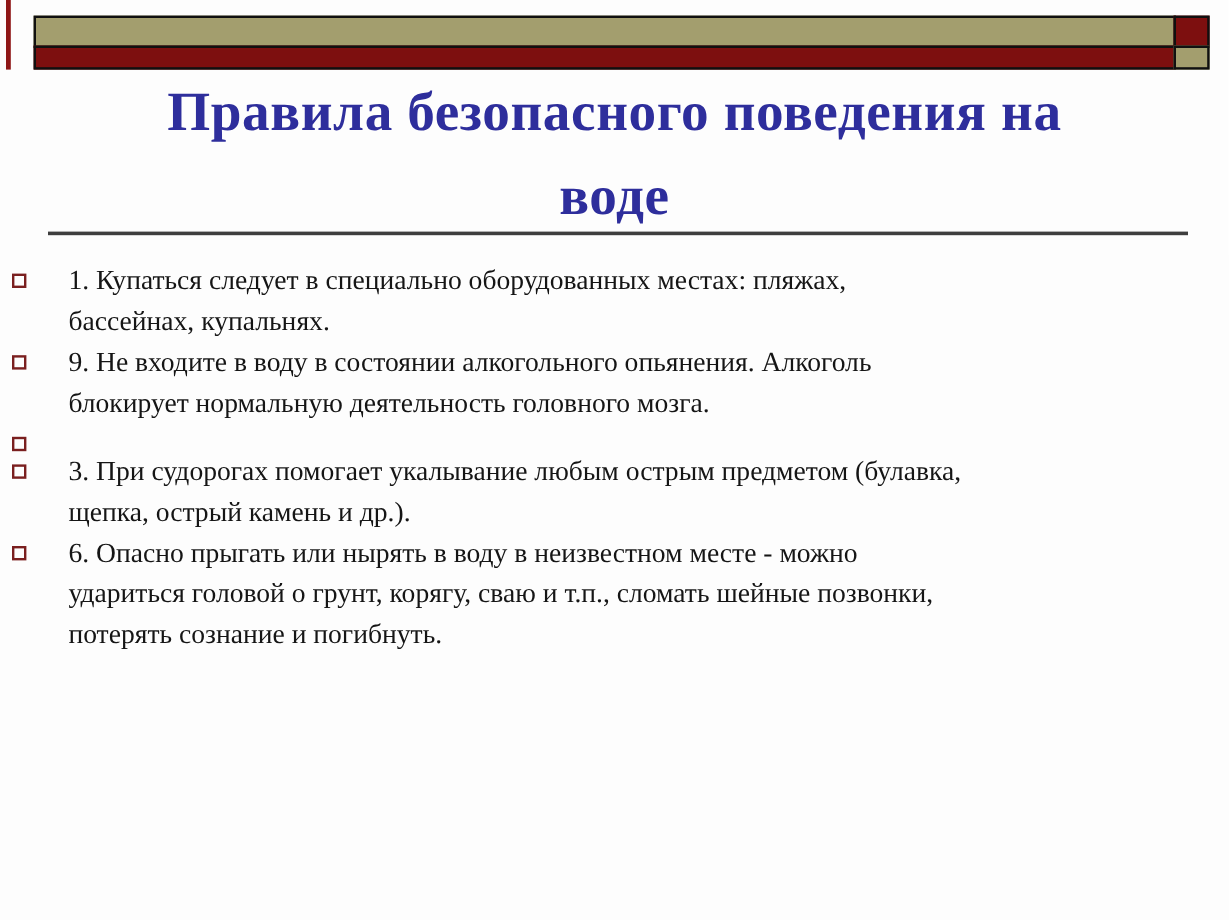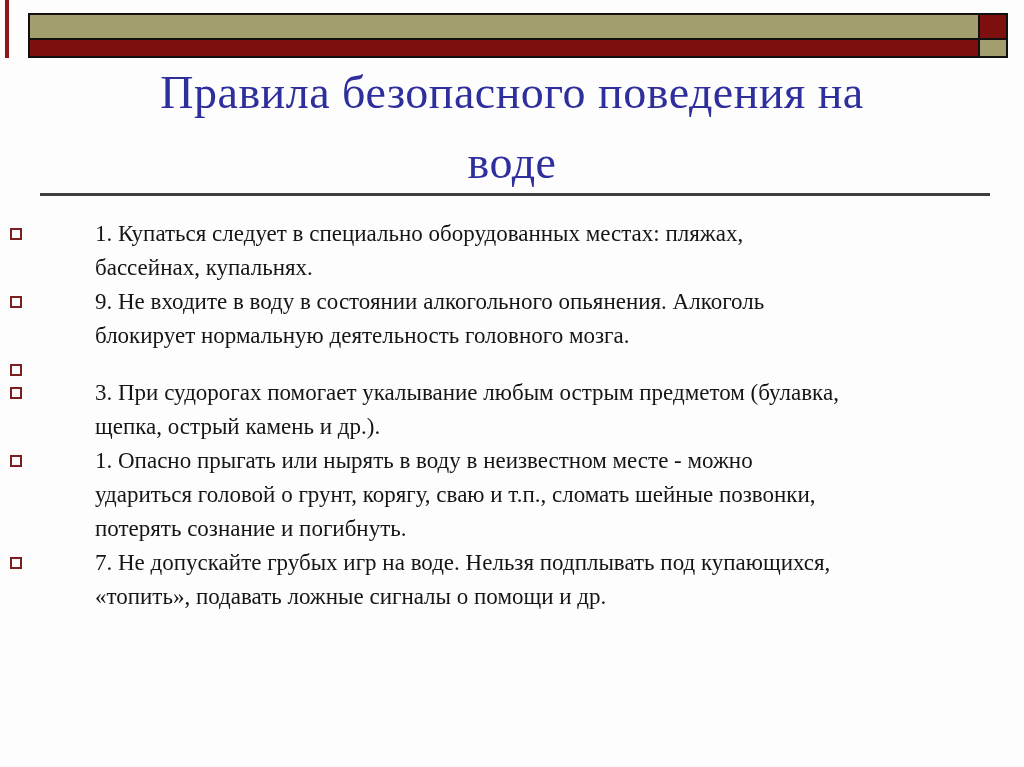--- a/index.html
+++ b/index.html
@@ -35,21 +35,21 @@
 
   
   .title {
     position: absolute;
     top: 58px;
     left: 40px;
     width: 944px;
     margin: 0;
     font-size: 46px;
     line-height: 70px;
-    font-weight: 400;
+    font-weight: 700;
     color: #2e2e9c;
     text-align: center;
     white-space: pre-line;
     letter-spacing: 0.5px;
   }
   .title-divider {
     position: absolute;
     top: 193px;
     left: 40px;
     width: 950px;
@@ -62,21 +62,20 @@
   
   .rules {
     position: absolute;
     top: 217px;
     left: 0;
     width: 1000px;
   }
   .rule {
     display: flex;
     align-items: flex-start;
-    gap: 38px;
   }
   .bullet {
     flex: none;
     width: 12px;
     height: 12px;
     box-sizing: border-box;
     border: 2px solid #7a1f1f;
     background: transparent;
     margin: 11px 0 0 10px;
   }
@@ -120,24 +119,19 @@
     <div class="rule">
       <span class="bullet"></span>
     </div>
     <div class="rule">
       <span class="bullet"></span>
       <div class="rule-text">3. При судорогах помогает укалывание любым острым предметом (булавка,
 щепка, острый камень и др.).</div>
     </div>
     <div class="rule">
       <span class="bullet"></span>
-      <div class="rule-text">1. Опасно прыгать или нырять в воду в неизвестном месте - можно
+      <div class="rule-text">6. Опасно прыгать или нырять в воду в неизвестном месте - можно
 удариться головой о грунт, корягу, сваю и т.п., сломать шейные позвонки,
 потерять сознание и погибнуть.</div>
-    </div>
-    <div class="rule">
-      <span class="bullet"></span>
-      <div class="rule-text">7. Не допускайте грубых игр на воде. Нельзя подплывать под купающихся,
-«топить», подавать ложные сигналы о помощи и др.</div>
     </div>
   </div>
 
 </div>
 
 </body></html>

